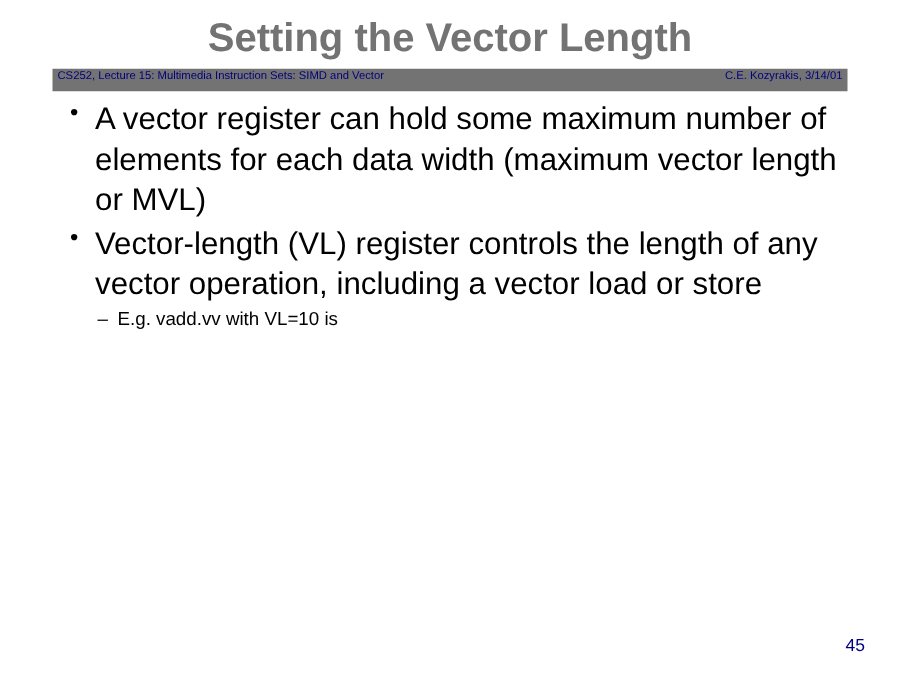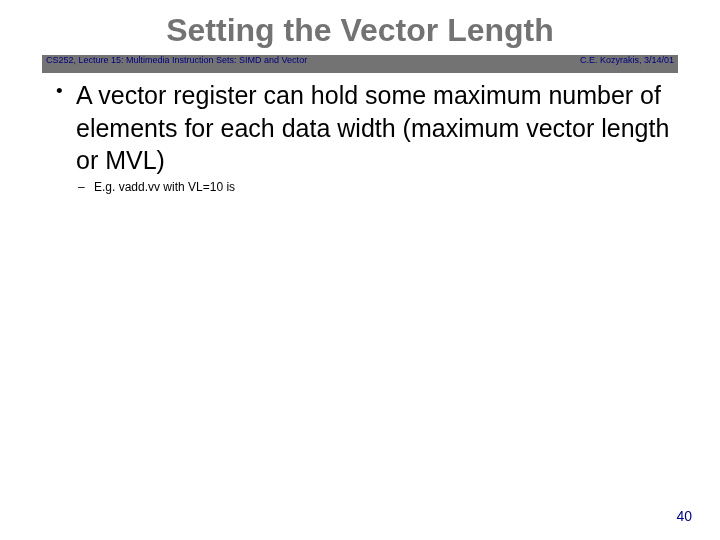--- a/index.html
+++ b/index.html
@@ -55,21 +55,21 @@
     content: "•";
     position: absolute;
     left: 8px;
     top: 0;
     font-size: 19px;
   }
   .sub {
     margin: 2px 0 2px 28px;
   }
   .sub-line {
-    font-size: 12px;
+    font-size: 15px;
     line-height: 1.35;
     font-family: "Comic Sans MS", cursive, sans-serif;
   }
   .sub-dash {
     position: relative;
     padding-left: 18px;
   }
   .sub-dash::before {
     content: "–";
     position: absolute;
@@ -97,21 +97,22 @@
 <div class="title">Setting the Vector Length</div>
 
 <div class="banner">
   <span>CS252, Lecture 15: Multimedia Instruction Sets: SIMD and Vector</span>
   <span>C.E. Kozyrakis, 3/14/01</span>
 </div>
 
 <div class="content">
   <ul class="main">
     <li>A vector register can hold some maximum number of elements for each data width (maximum vector length or MVL)</li>
+    <li>Vector-length (VL) register controls the length of any vector operation, including a vector load or store</li>
   </ul>
   <div class="sub">
     <div class="sub-line sub-dash">E.g. vadd.vv with VL=10 is</div>
   </div>
   <ul class="main">
   </ul>
 </div>
 
-<div class="page-num">40</div>
+<div class="page-num">45</div>
 
 </body></html>

